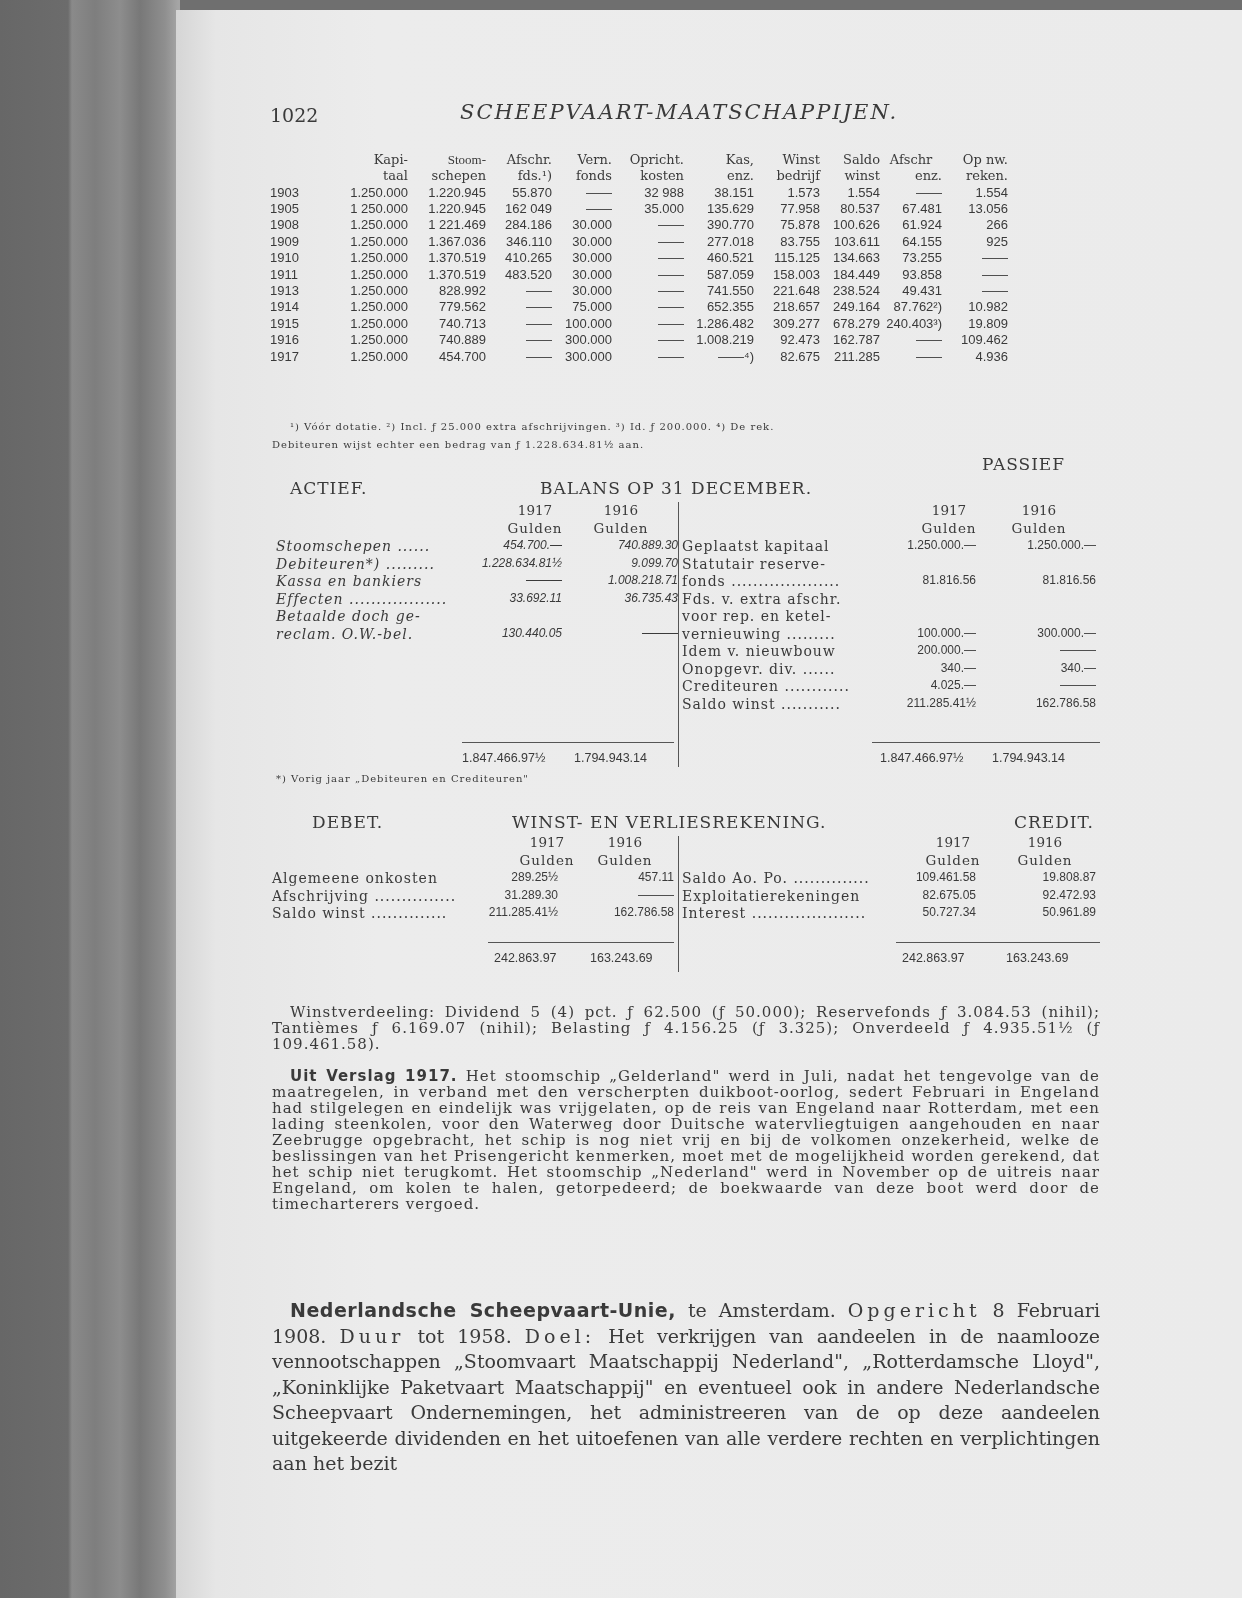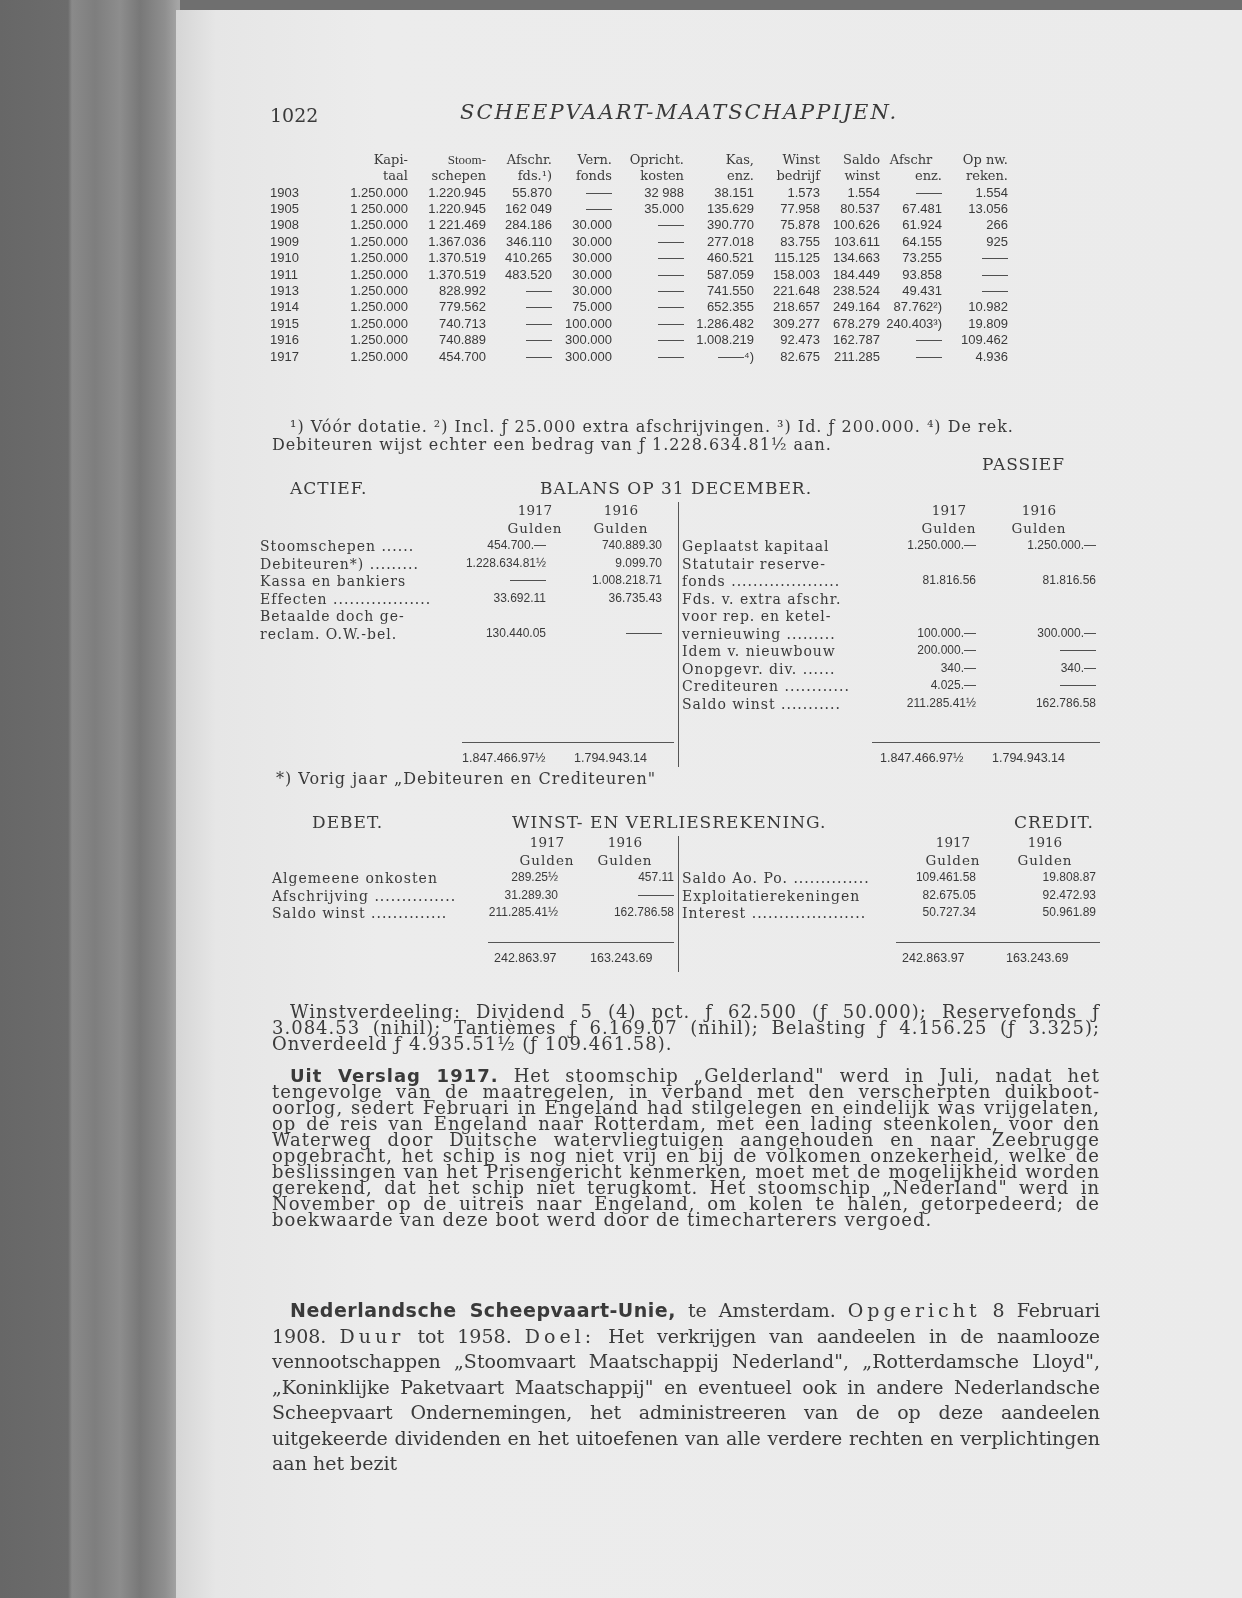--- a/index.html
+++ b/index.html
@@ -19,34 +19,34 @@
     background-image:linear-gradient(to right,#d5d5d5 0,#e6e6e6 40px,#ececec 200px,#ebebeb 100%);
   }
   .abs { position:absolute; }
   .header-num { left:270px; top:104px; font-size:19px; }
   .header-title { left:460px; top:100px; font-size:21px; font-style:italic; letter-spacing:2px; }
   table { border-collapse:collapse; }
   .hist { position:absolute; left:270px; top:152px; font-family:"Liberation Sans Narrow","Liberation Sans",sans-serif; font-size:13px; }
   .hist td { padding:0 0 0 0; text-align:right; height:16.4px; white-space:nowrap; }
   .hist th { font-family:"DejaVu Serif",serif; font-weight:normal; font-size:13px; text-align:right; line-height:16px; white-space:nowrap; padding:0; }
   .hist td.yr { text-align:left; width:52px; }
-  .foot { font-size:16px; line-height:17px; }
+  .foot { font-size:10px; line-height:17px; }
   .sec-head { font-size:17px; letter-spacing:1px; }
   .bal-left { position:absolute; left:272px; top:502px; width:408px; font-size:14px; }
   .bal-right { position:absolute; left:678px; top:502px; width:422px; font-size:14px; border-left:1px solid #555; }
   .row { position:relative; height:17.5px; white-space:nowrap; }
   .row .lbl { position:absolute; left:0; letter-spacing:1px; }
   .row .v1, .row .v2 { position:absolute; font-family:"Liberation Sans",sans-serif; font-size:12px; text-align:right; }
   .bal-left .v1 { right:122px; } .bal-left .v2 { right:6px; }
   .bal-right .lbl { left:4px; }
   .bal-right .v1 { right:124px; } .bal-right .v2 { right:4px; }
   .colh { text-align:center; font-size:13.5px; position:absolute; }
   .rule { position:absolute; height:1px; background:#555; }
   .para { position:absolute; left:272px; width:828px; text-align:justify; }
-  .small { font-size:18px; line-height:16px; letter-spacing:1px; font-family:"DejaVu Serif",serif; }
+  .small { font-size:15px; line-height:16px; letter-spacing:1px; font-family:"DejaVu Serif",serif; }
   .big { font-size:19px; line-height:25.5px; }
   .bold-sans { font-family:"DejaVu Sans",sans-serif; font-weight:bold; }
   .spaced { letter-spacing:4px; }
 </style>
 </head>
 <body>
 
 <div class="binding"></div>
 <div class="page"></div>
 
@@ -239,21 +239,21 @@
 <div class="colh" style="left:500px;top:502px;width:70px;">1917</div>
 <div class="colh" style="left:586px;top:502px;width:70px;">1916</div>
 <div class="colh" style="left:500px;top:520px;width:70px;letter-spacing:1px;">Gulden</div>
 <div class="colh" style="left:586px;top:520px;width:70px;letter-spacing:1px;">Gulden</div>
 
 <div class="colh" style="left:914px;top:502px;width:70px;">1917</div>
 <div class="colh" style="left:1004px;top:502px;width:70px;">1916</div>
 <div class="colh" style="left:914px;top:520px;width:70px;letter-spacing:1px;">Gulden</div>
 <div class="colh" style="left:1004px;top:520px;width:70px;letter-spacing:1px;">Gulden</div>
 
-<div class="abs bal-left" style="left: 260px; top: 538px; width: 408px; font-size: 14px; position: absolute; border-left: none;" id="assets">
+<div class="abs bal-left" style="left: 276px; top: 538px; width: 408px; font-size: 14px; position: absolute; border-left: none; font-style: italic;" id="assets">
     <div class="row">
       <span class="lbl">Stoomschepen ......</span>
       <span class="v1">454.700.—</span>
       <span class="v2">740.889.30</span>
     </div>
     <div class="row">
       <span class="lbl">Debiteuren*) .........</span>
       <span class="v1">1.228.634.81½</span>
       <span class="v2">9.099.70</span>
     </div>

